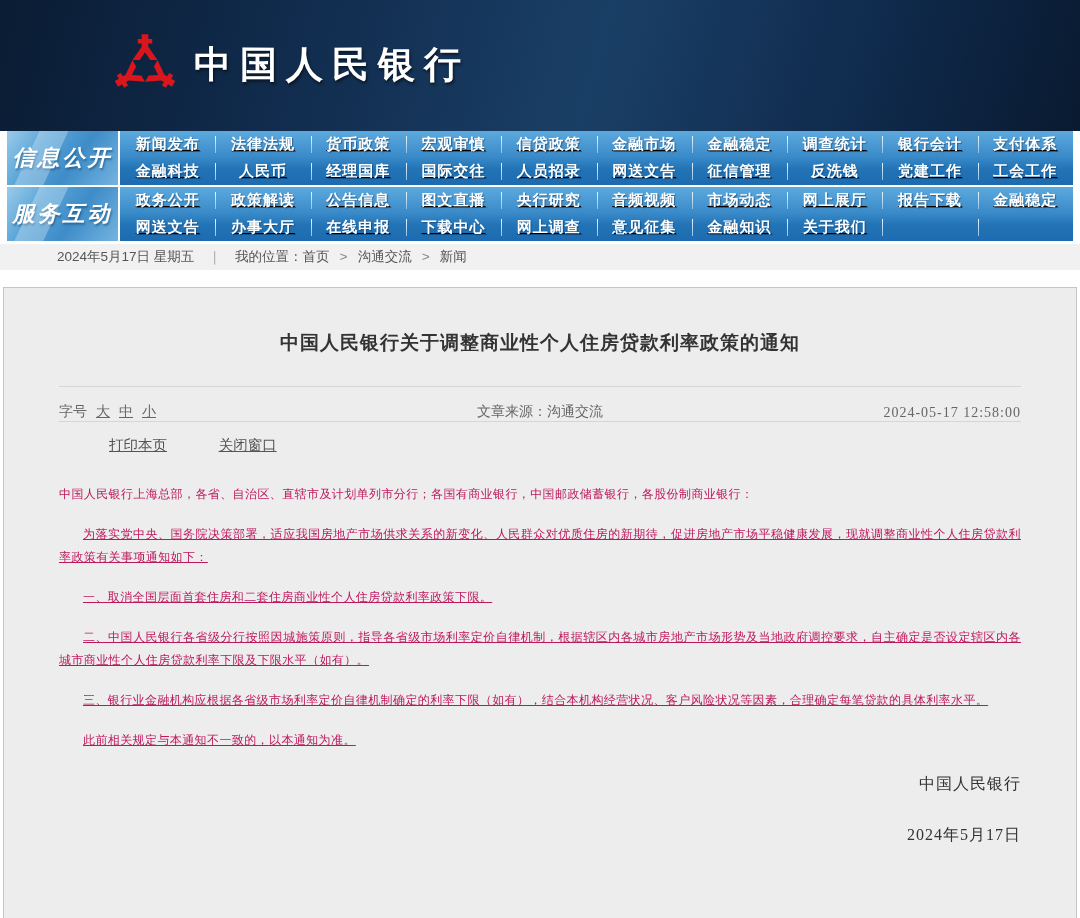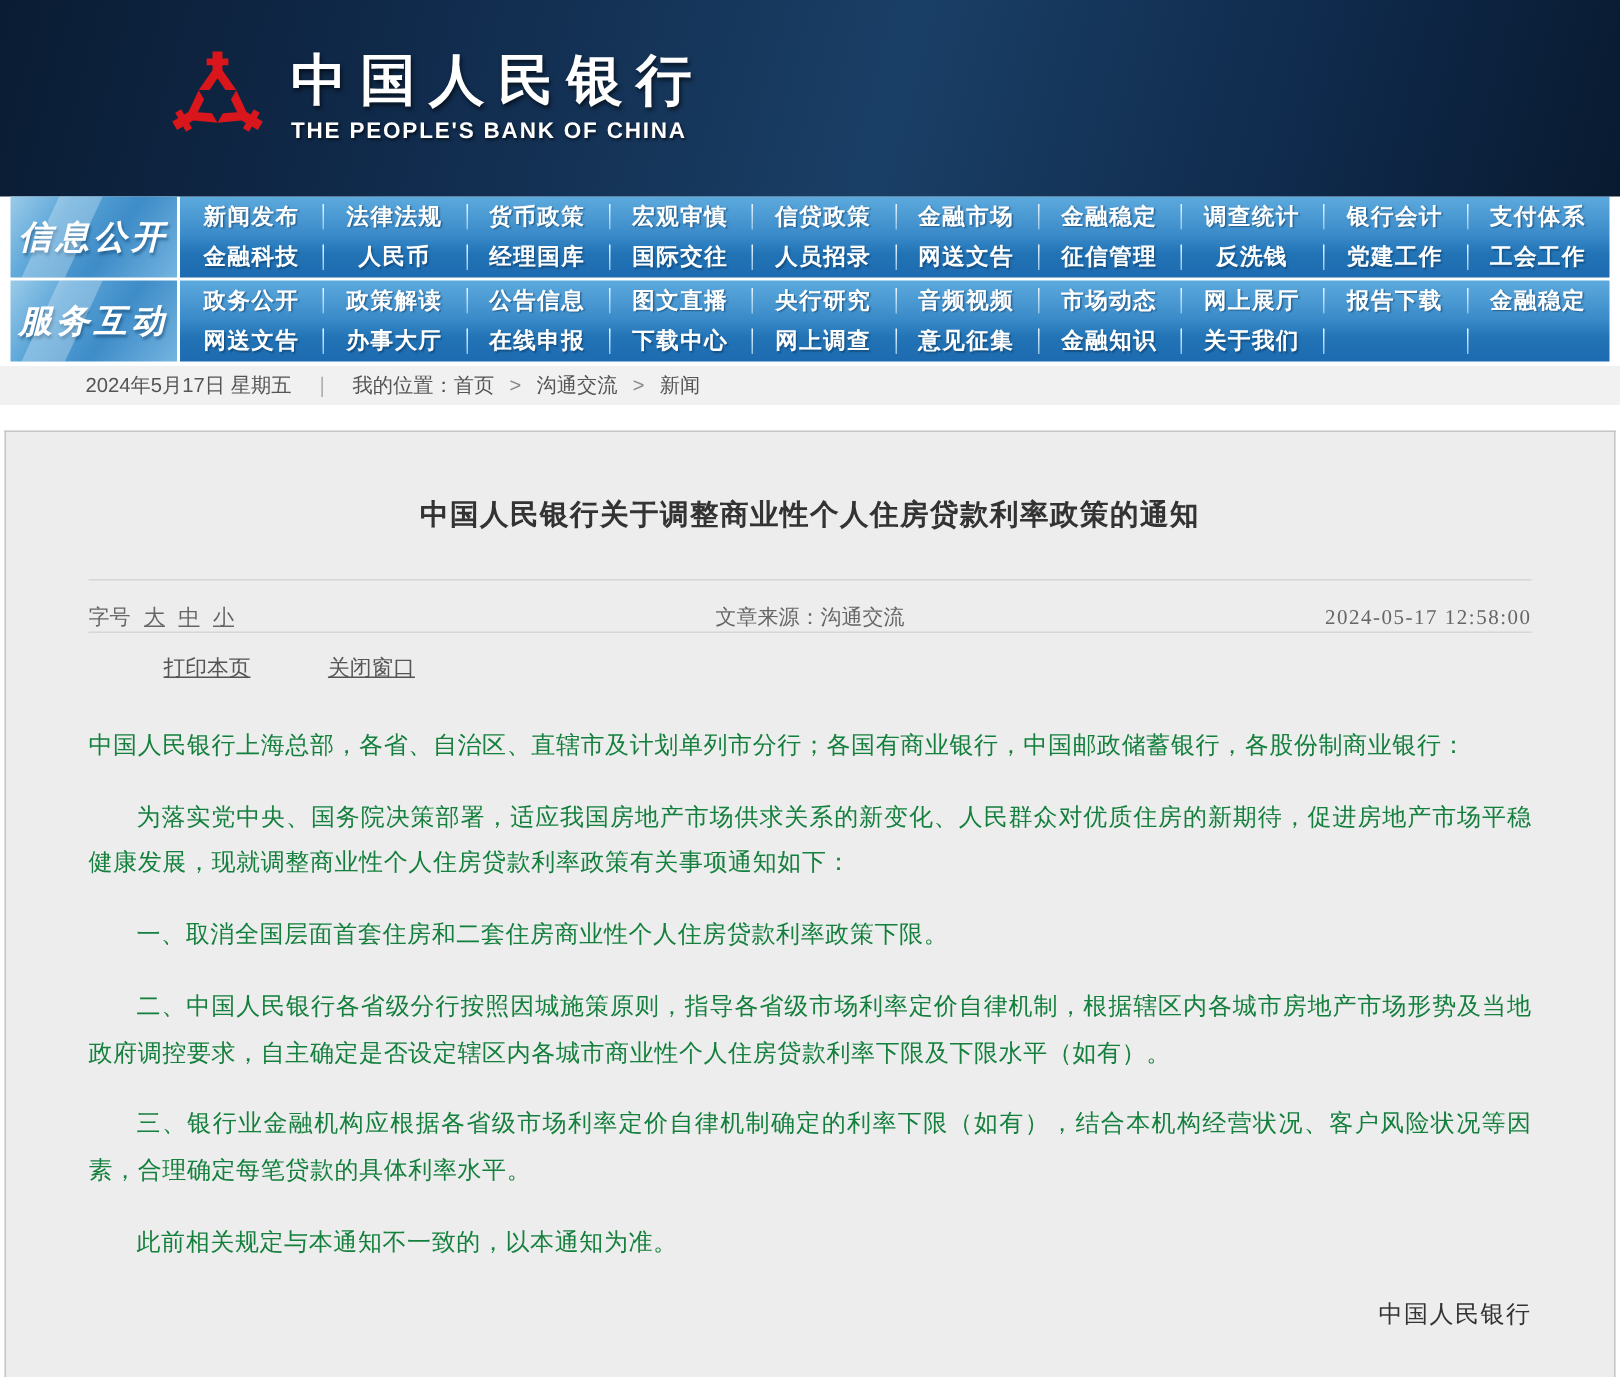--- a/index.html
+++ b/index.html
@@ -39,20 +39,21 @@
     text-shadow:1px 2px 2px rgba(20,70,110,.55);
     position:relative; overflow:hidden; cursor:pointer;
   }
   .nav-label::after {
     content:""; position:absolute; top:-20%; left:18%; width:26%; height:140%;
     background:rgba(255,255,255,.28); transform:skewX(-25deg);
   }
   .nav-grid {
     flex:1; display:grid; grid-template-columns:repeat(10,1fr); grid-auto-rows:27px;
     background:linear-gradient(180deg,#5caadd 0%,#3a8ac9 48%,#2274b6 70%,#1d6ab0 100%);
+    text-decoration:underline;
   }
   a.nav-item, div.nav-item {
     position:relative; display:flex; align-items:center; justify-content:center;
     color:#fff; font-size:15px; font-weight:bold; text-decoration:none;
     letter-spacing:1px; text-shadow:1px 1px 1px rgba(15,60,100,.6); cursor:pointer;
   }
   div.nav-item.empty { cursor:default; }
   .nav-item:not(.first)::before {
     content:""; position:absolute; left:0; top:18%; height:64%; width:1px;
     background:linear-gradient(#eaf6ff,#8fc2e6);
@@ -85,24 +86,24 @@
   }
   .meta-left { flex:1; }
   .size-link { margin-left:9px; color:#666; text-decoration:underline; cursor:pointer; }
   .meta-center { flex:1.3; text-align:center; }
   .meta-right { flex:1; text-align:right; letter-spacing:1px; }
   .actions-row { text-align:left; padding:14px 2px 4px; font-size:14.5px; }
   .action-link { margin-left:48px; color:#555; text-decoration:underline; cursor:pointer; }
 
   .article-body { margin-top:24px; }
   .article-body p {
-    margin:0 0 17px; font-size:16px; line-height:1.92; letter-spacing:.4px;
-    text-align:justify; color:#15803d;
-  }
-  .article-body p.indent { text-indent:2em; }
+    margin:0 0 17px; font-size:12px; line-height:1.92; letter-spacing:.4px;
+    text-align:justify; color:#be185d;
+  }
+  .article-body p.indent { text-indent:2em;text-decoration:underline; }
 
   .signature { text-align:right; font-size:16px; margin-top:22px; }
   .sig-org { margin-bottom:30px; letter-spacing:1px; }
   .sig-date { letter-spacing:1px; }
 </style>
 </head>
 <body>
 
 <header class="site-header">
   <div class="logo-wrap">
@@ -124,21 +125,20 @@
         <g transform="rotate(240)">
             <g transform="translate(0,-23)">
               <use href="#unit"></use>
             </g>
           </g>
       </g>
     </svg>
   </div>
   <div class="brand">
     <div class="brand-cn">中国人民银行</div>
-    <div class="brand-en">THE PEOPLE'S BANK OF CHINA</div>
   </div>
 </header>
 
 <nav class="main-nav">
   <div class="nav-block" id="nav-block-0">
       <div class="nav-label">信息公开</div>
       <div class="nav-grid">
         <a class="nav-item first">新闻发布</a>
         <a class="nav-item">法律法规</a>
         <a class="nav-item">货币政策</a>

